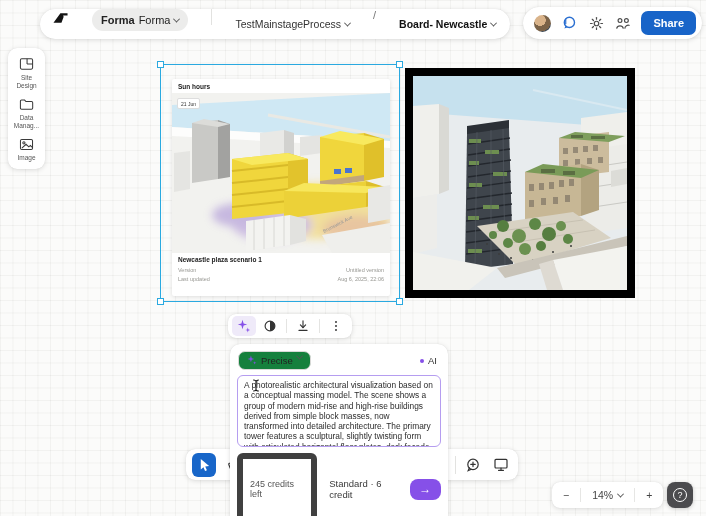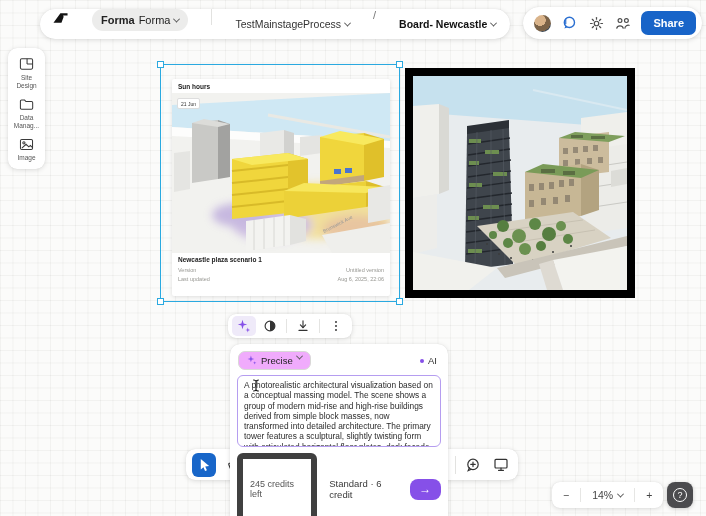--- a/index.html
+++ b/index.html
@@ -65,21 +65,21 @@
   .obj-toolbar { position:absolute; left:228px; top:314px; height:24px; border-radius:8px;
     display:flex; align-items:center; padding:0 4px; gap:2px; z-index:16; }
   .tool { width:24px; height:20px; border-radius:5px; display:flex; align-items:center; justify-content:center; cursor:pointer; }
   .tool.active { background:#efeaf9; }
   .vdiv { width:1px; height:14px; background:#e4e4e2; margin:0 2px; }
 
   
   .ai-panel { position:absolute; left:230px; top:344px; width:218px; border-radius:10px; padding:6px 7px 5px; z-index:30; }
   .ai-head { display:flex; align-items:center; justify-content:space-between; margin:1px 1px 5px; }
   .mode-pill { display:flex; align-items:flex-start; gap:4px; border:1px solid #d9d9d7; border-radius:7px;
-    padding:3px 8px; font-size:9.5px; color:#222; cursor:pointer; background:#f0abfc; }
+    padding:3px 8px; font-size:9.5px; color:#222; cursor:pointer; background:#15803d; }
   .ai-badge { display:flex; align-items:center; gap:4px; font-size:9.5px; color:#333; padding-right:3px; }
   .ai-dot { width:4px; height:4px; border-radius:50%; background:#8650e8; }
   .prompt-box { position:relative; border:1.5px solid #b59df0; border-radius:6px; padding:4px 6px;
     height:72px; font-size:8.35px; line-height:10.3px; color:#2c2c2c; cursor:text; overflow:hidden; }
   .ibeam { position:absolute; left:14px; top:3px; }
   .ai-foot { display:flex; align-items:center; gap:6px; margin-top:6px; }
   .credits-pill { border:6px solid #404040; border-radius:6px; padding:20px 7px; font-size:9px; color:#555; }
   .flex1 { flex:1; }
   .tier { font-size:9.5px; color:#3a3a3a; margin-right:2px; }
   .submit-btn { width:34px; height:21px; border:none; border-radius:8px; background:#8650e8; color:#fff;

